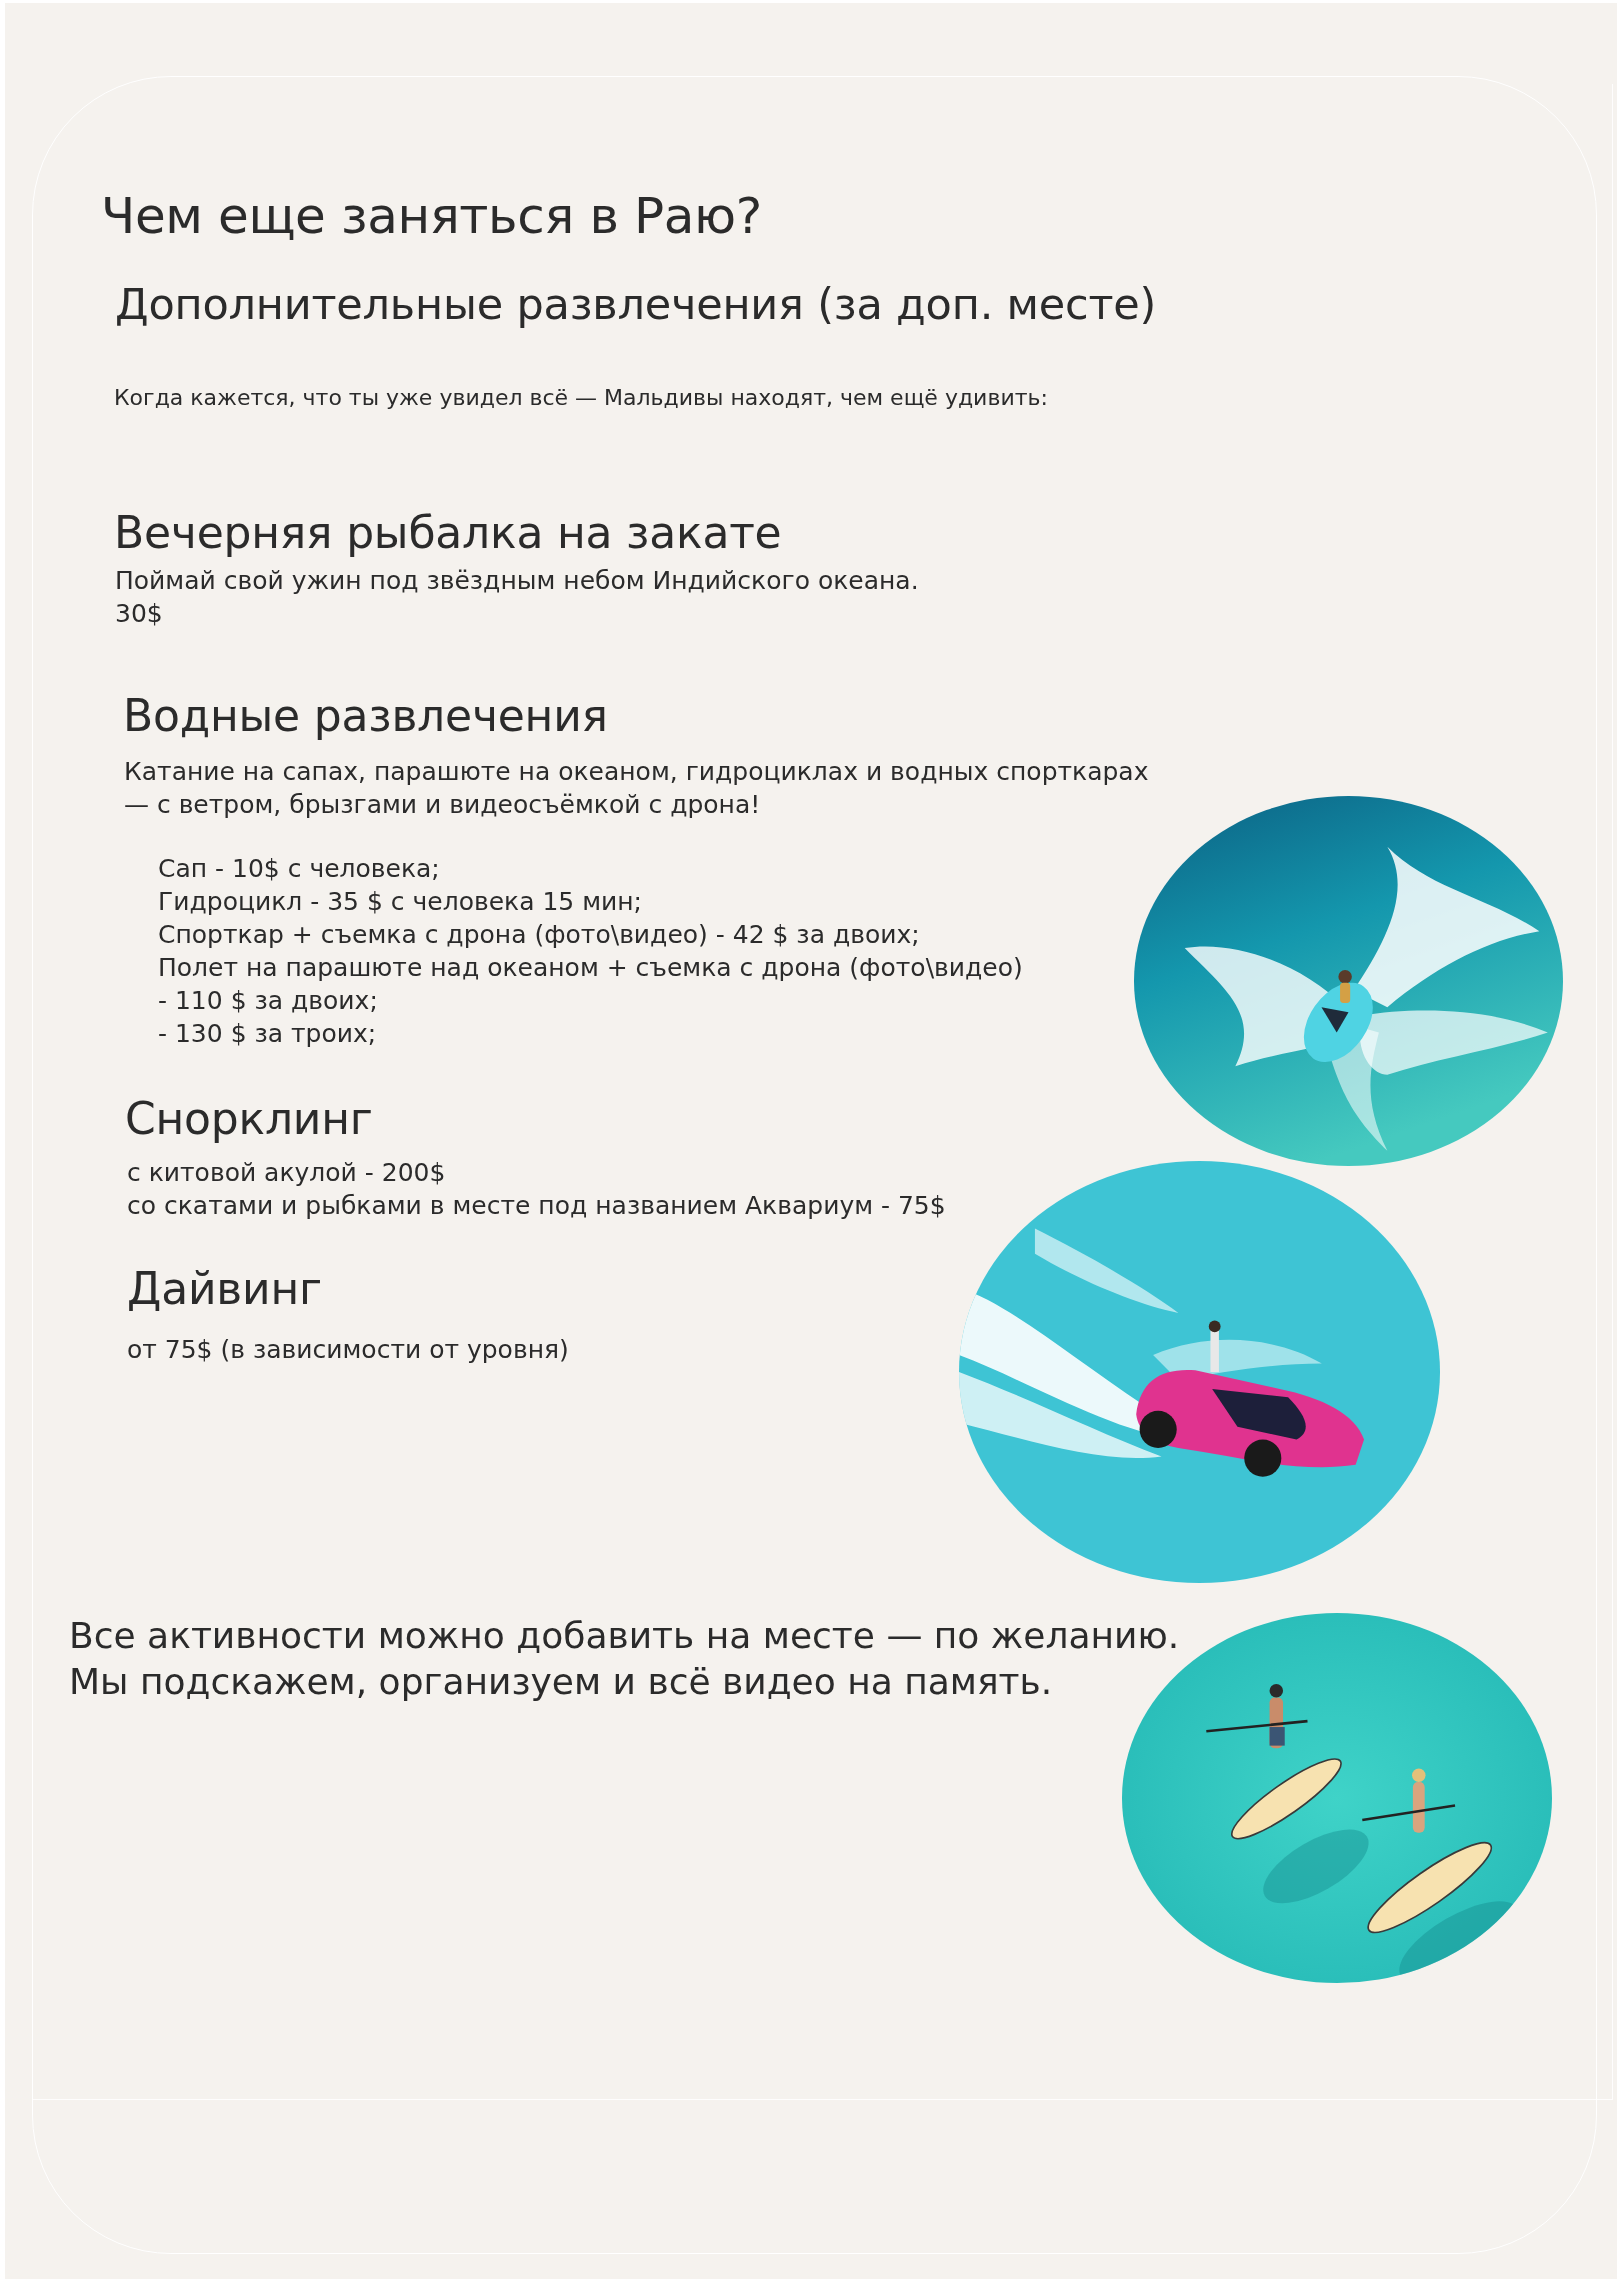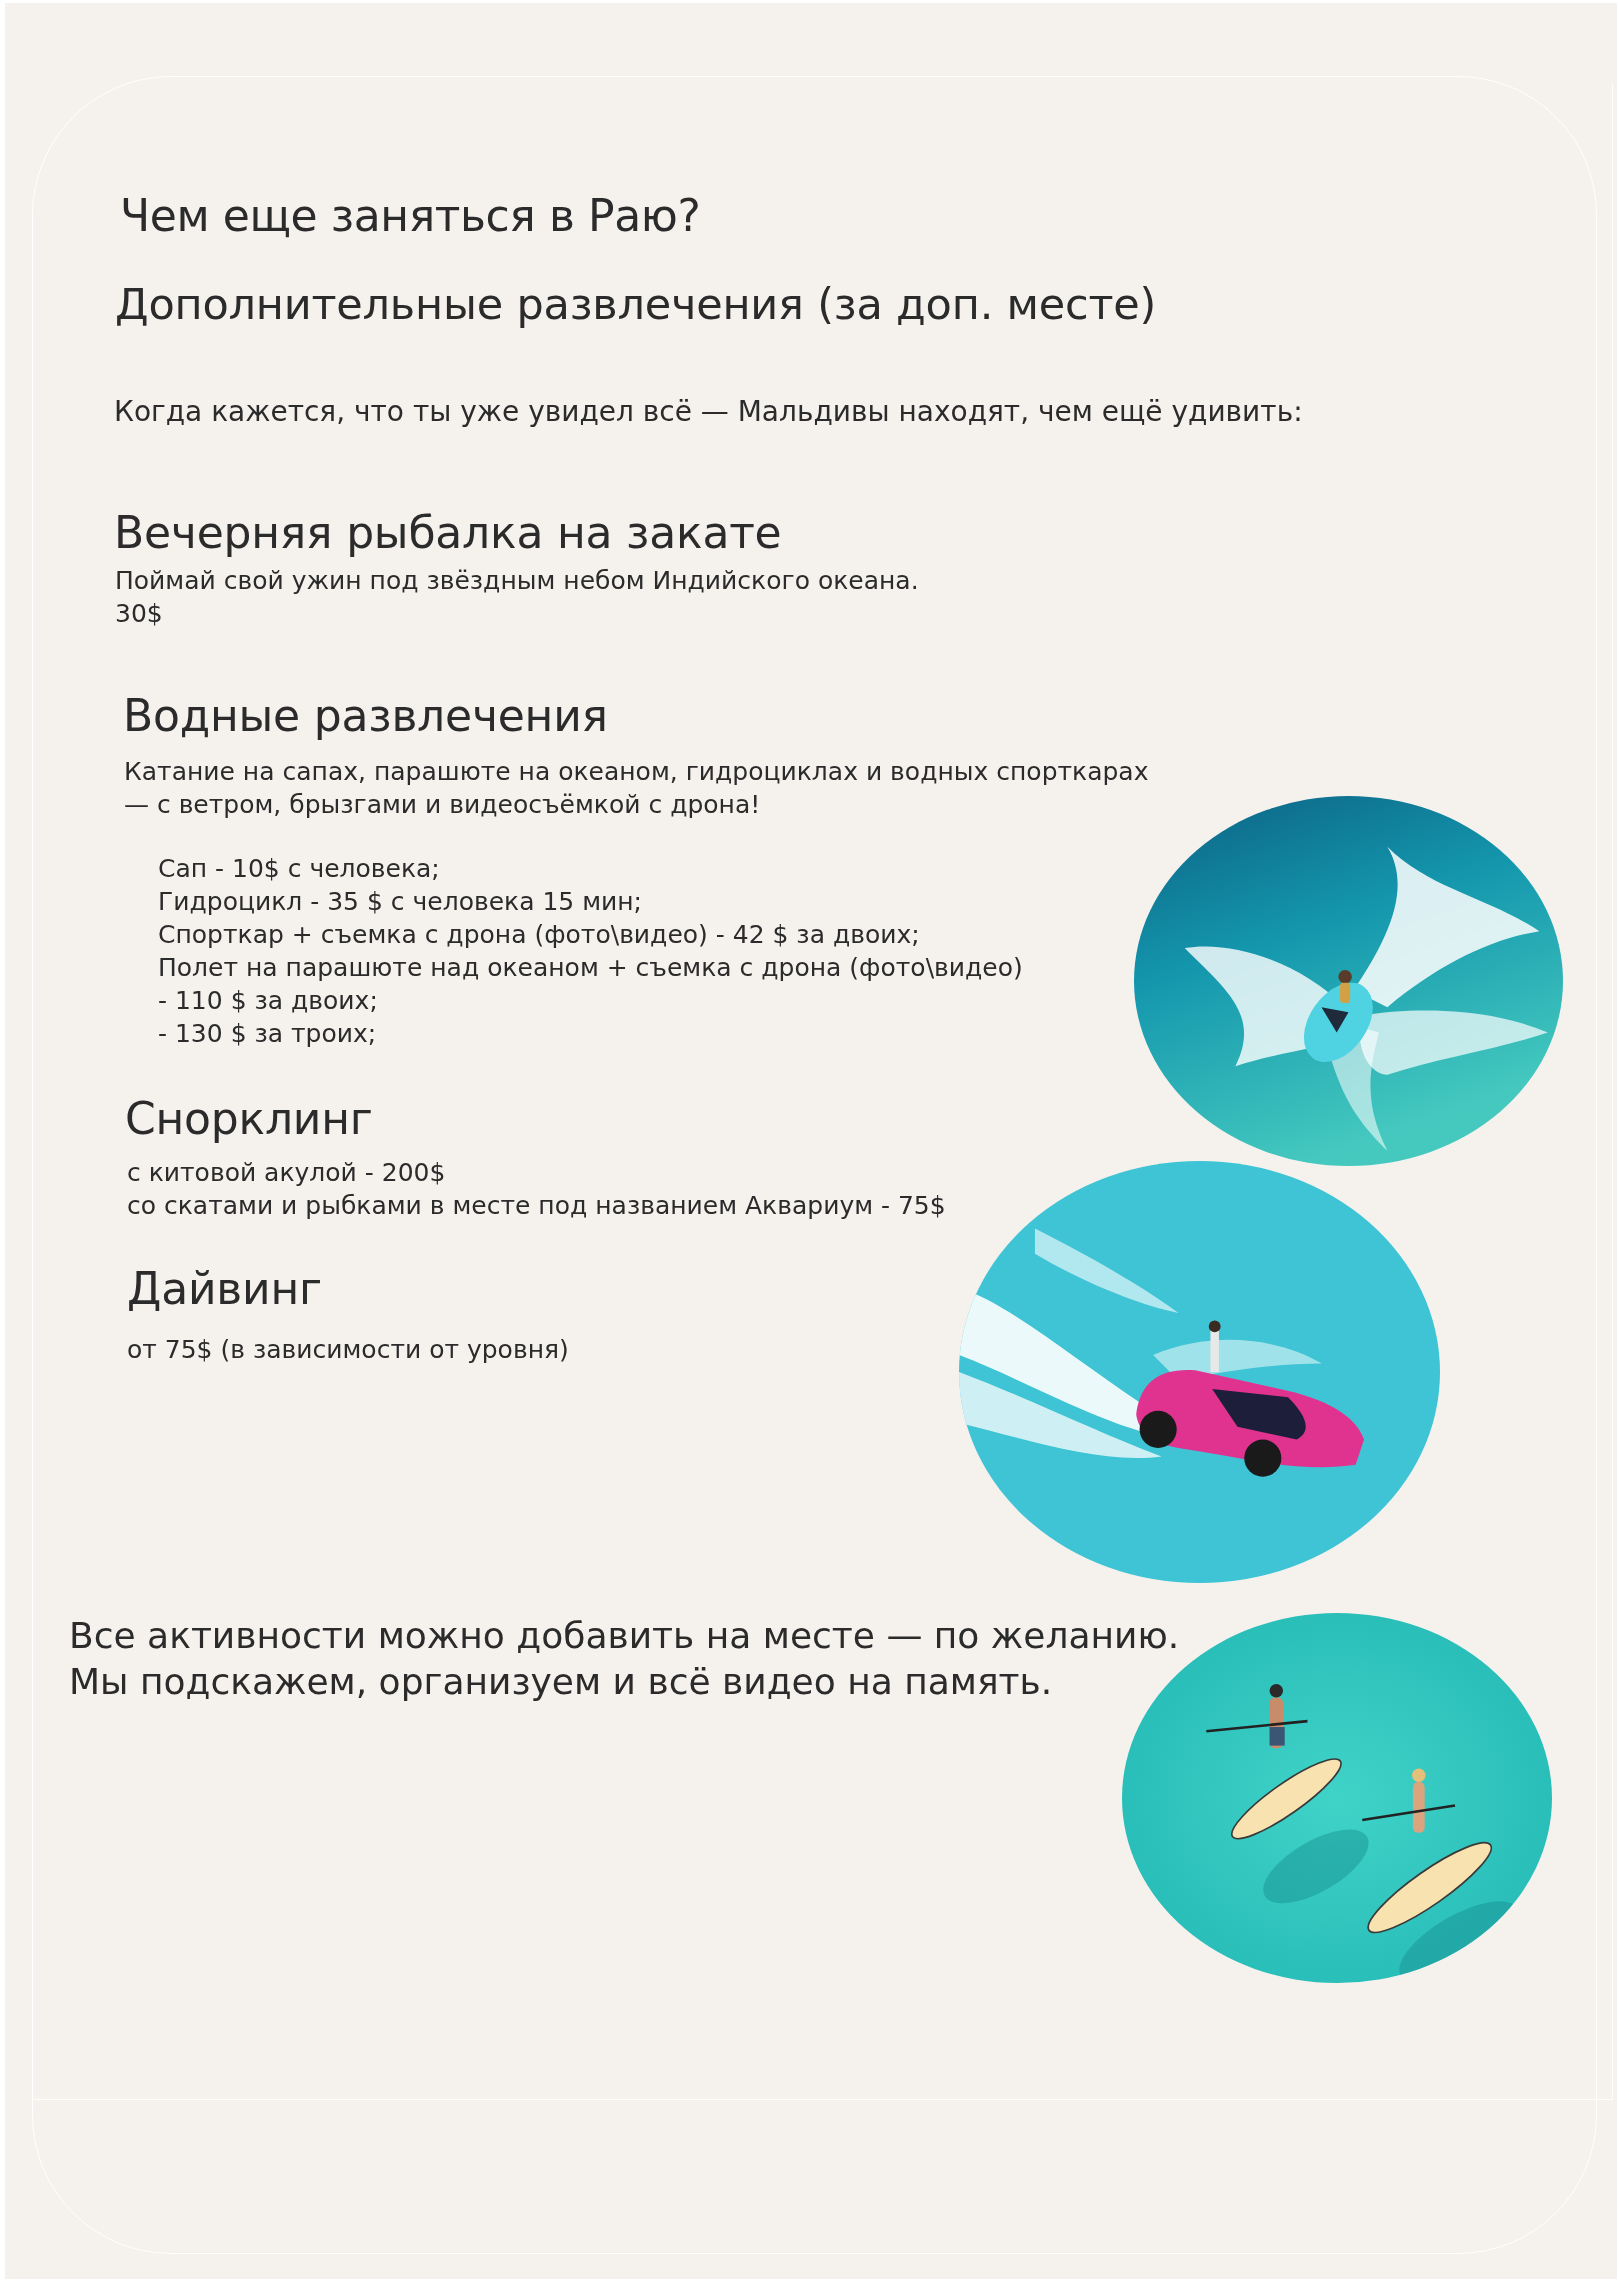--- a/index.html
+++ b/index.html
@@ -16,23 +16,23 @@
   .artboard-outline {
     position: absolute; left: 32px; top: 84px; width: 1581px; height: 2016px;
     border-right: 1.7px solid #ffffff; border-bottom: 1.7px solid #ffffff;
     box-sizing: border-box; opacity: 0.9;
   }
   .frame {
     position: absolute; left: 32px; top: 76px; width: 1565px; height: 2178px;
     border: 1.7px solid #ffffff; border-radius: 139px; box-sizing: border-box;
   }
   .t { position: absolute; white-space: nowrap; margin: 0; font-weight: normal; }
-  .title { left: 120px; top: 174px; font-size: 44px; line-height: 84px; letter-spacing: -0.4px; }
+  .title { left: 101px; top: 174px; font-size: 50px; line-height: 84px; letter-spacing: -0.4px; }
   .subtitle { left: 115px; top: 276px; font-size: 43px; line-height: 56px; letter-spacing: -0.2px; }
-  .intro { left: 114px; top: 393px; font-size: 28px; line-height: 37px; }
+  .intro { left: 114px; top: 379px; font-size: 22px; line-height: 37px; }
   .h2 { font-size: 44px; line-height: 56px; letter-spacing: -0.2px; }
   .body { font-size: 25px; line-height: 33px; }
   .closing { font-size: 36px; line-height: 46px; text-align: center; }
 
   .photo {
     position: absolute; border-radius: 50%; overflow: hidden;
   }
   .photo svg { width: 100%; height: 100%; display: block; }
 </style>
 </head>

